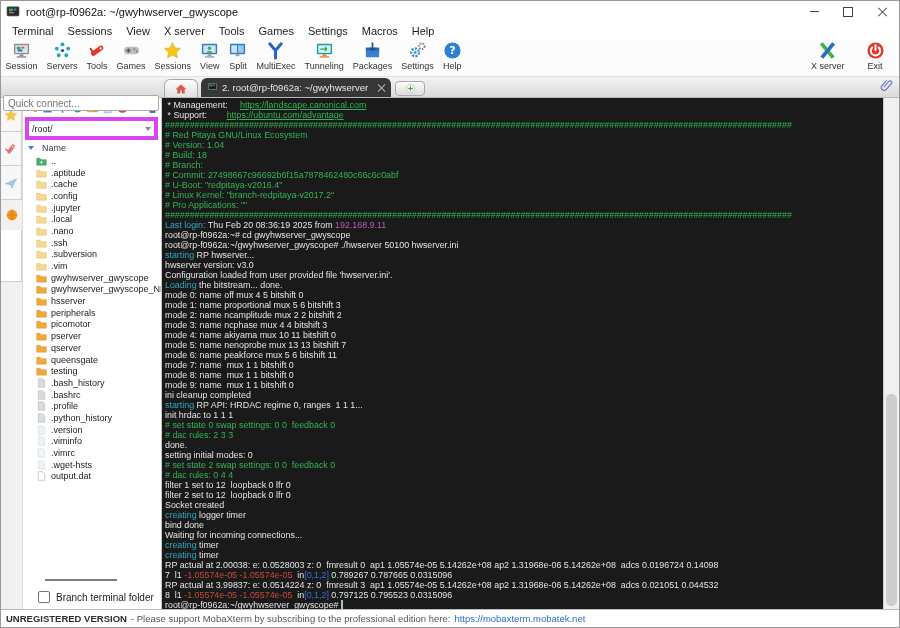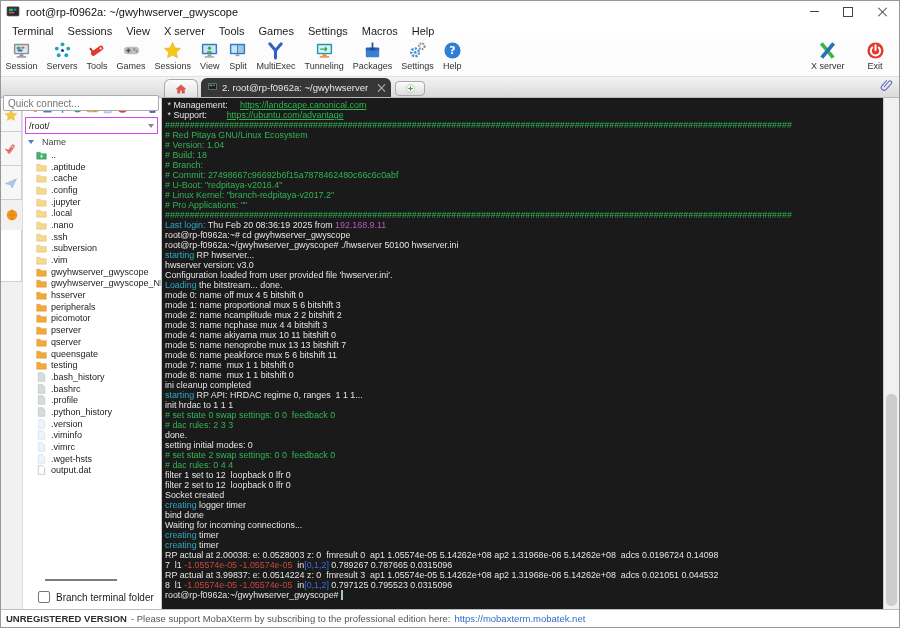--- a/index.html
+++ b/index.html
@@ -52,21 +52,21 @@
   .side-strip{width:21px;background:#f1f1f1;border-right:1px solid #dcdcdc;display:flex;flex-direction:column;flex:none;}
   .strip-tab{height:34px;border:1px solid #cfcfcf;border-top:none;border-left:none;display:flex;align-items:center;justify-content:center;background:#f7f7f7;box-sizing:border-box;}
   .strip-tab.noborder{border:none;background:transparent;height:30px;}
   .strip-tab svg{width:14px;height:14px;}
   .strip-filler{border:1px solid #cfcfcf;border-top:none;border-left:none;height:52px;background:#fff;box-sizing:border-box;}
 
   .file-panel{width:139px;background:#fff;border-right:1px solid #c9c9c9;display:flex;flex-direction:column;flex:none;box-sizing:border-box;}
   .file-toolbar{height:17px;display:flex;align-items:center;gap:1px;padding:1px 1px 0 2px;flex:none;}
   .ft-btn{width:14px;height:14px;display:flex;align-items:center;justify-content:center;}
   .ft-btn svg{width:13px;height:13px;display:block;}
-  .path-select{height:15px;margin:1px 3px 1px 2px;border:1px solid #d946ef;display:flex;align-items:center;font-size:9px;padding:0 3px;color:#222;flex:none;background:#fff;}
+  .path-select{height:15px;margin:1px 3px 1px 2px;border:4px solid #d946ef;display:flex;align-items:center;font-size:9px;padding:0 3px;color:#222;flex:none;background:#fff;}
   .chevron{margin-left:auto;width:0;height:0;border-left:3px solid transparent;border-right:3px solid transparent;border-top:4px solid #888;}
   .name-header{height:14px;display:flex;align-items:center;font-size:9px;color:#444;padding-left:5px;gap:8px;flex:none;}
   .sort-arrow{width:0;height:0;border-left:3.5px solid transparent;border-right:3.5px solid transparent;border-top:4.5px solid #4d7cc9;}
   .file-list{flex:1;overflow:hidden;padding-left:13px;}
   .file-row{height:11.7px;display:flex;align-items:center;font-size:9px;color:#222;gap:4px;white-space:nowrap;}
   .fi{flex:none;display:flex;}
   .fi svg{width:11px;height:10px;display:block;}
   .hscroll{height:5px;margin:0 12px 2px 12px;position:relative;flex:none;}
   .hscroll-thumb{position:absolute;left:10px;width:72px;height:2px;top:1px;background:#7d7d7d;}
   .follow-row{height:24px;display:flex;align-items:center;padding-left:15px;gap:6px;font-size:10px;color:#222;flex:none;}
@@ -703,20 +703,21 @@
         <div class="tl"><span class="t-c">Loading</span><span class="t-w"> the bitstream... done.</span></div>
         <div class="tl"><span class="t-w">mode 0: name off mux 4 5 bitshift 0</span></div>
         <div class="tl"><span class="t-w">mode 1: name proportional mux 5 6 bitshift 3</span></div>
         <div class="tl"><span class="t-w">mode 2: name ncamplitude mux 2 2 bitshift 2</span></div>
         <div class="tl"><span class="t-w">mode 3: name ncphase mux 4 4 bitshift 3</span></div>
         <div class="tl"><span class="t-w">mode 4: name akiyama mux 10 11 bitshift 0</span></div>
         <div class="tl"><span class="t-w">mode 5: name nenoprobe mux 13 13 bitshift 7</span></div>
         <div class="tl"><span class="t-w">mode 6: name peakforce mux 5 6 bitshift 11</span></div>
         <div class="tl"><span class="t-w">mode 7: name  mux 1 1 bitshift 0</span></div>
         <div class="tl"><span class="t-w">mode 8: name  mux 1 1 bitshift 0</span></div>
+        <div class="tl"><span class="t-w">mode 9: name  mux 1 1 bitshift 0</span></div>
         <div class="tl"><span class="t-w">ini cleanup completed</span></div>
         <div class="tl"><span class="t-c">starting</span><span class="t-w"> RP API: HRDAC regime 0, ranges  1 1 1...</span></div>
         <div class="tl"><span class="t-w">init hrdac to 1 1 1</span></div>
         <div class="tl"><span class="t-g"># set state 0 swap settings: 0 0  feedback 0</span></div>
         <div class="tl"><span class="t-g"># dac rules: 2 3 3</span></div>
         <div class="tl"><span class="t-w">done.</span></div>
         <div class="tl"><span class="t-w">setting initial modes: 0</span></div>
         <div class="tl"><span class="t-g"># set state 2 swap settings: 0 0  feedback 0</span></div>
         <div class="tl"><span class="t-g"># dac rules: 0 4 4</span></div>
         <div class="tl"><span class="t-w">filter 1 set to 12  loopback 0 lfr 0</span></div>

